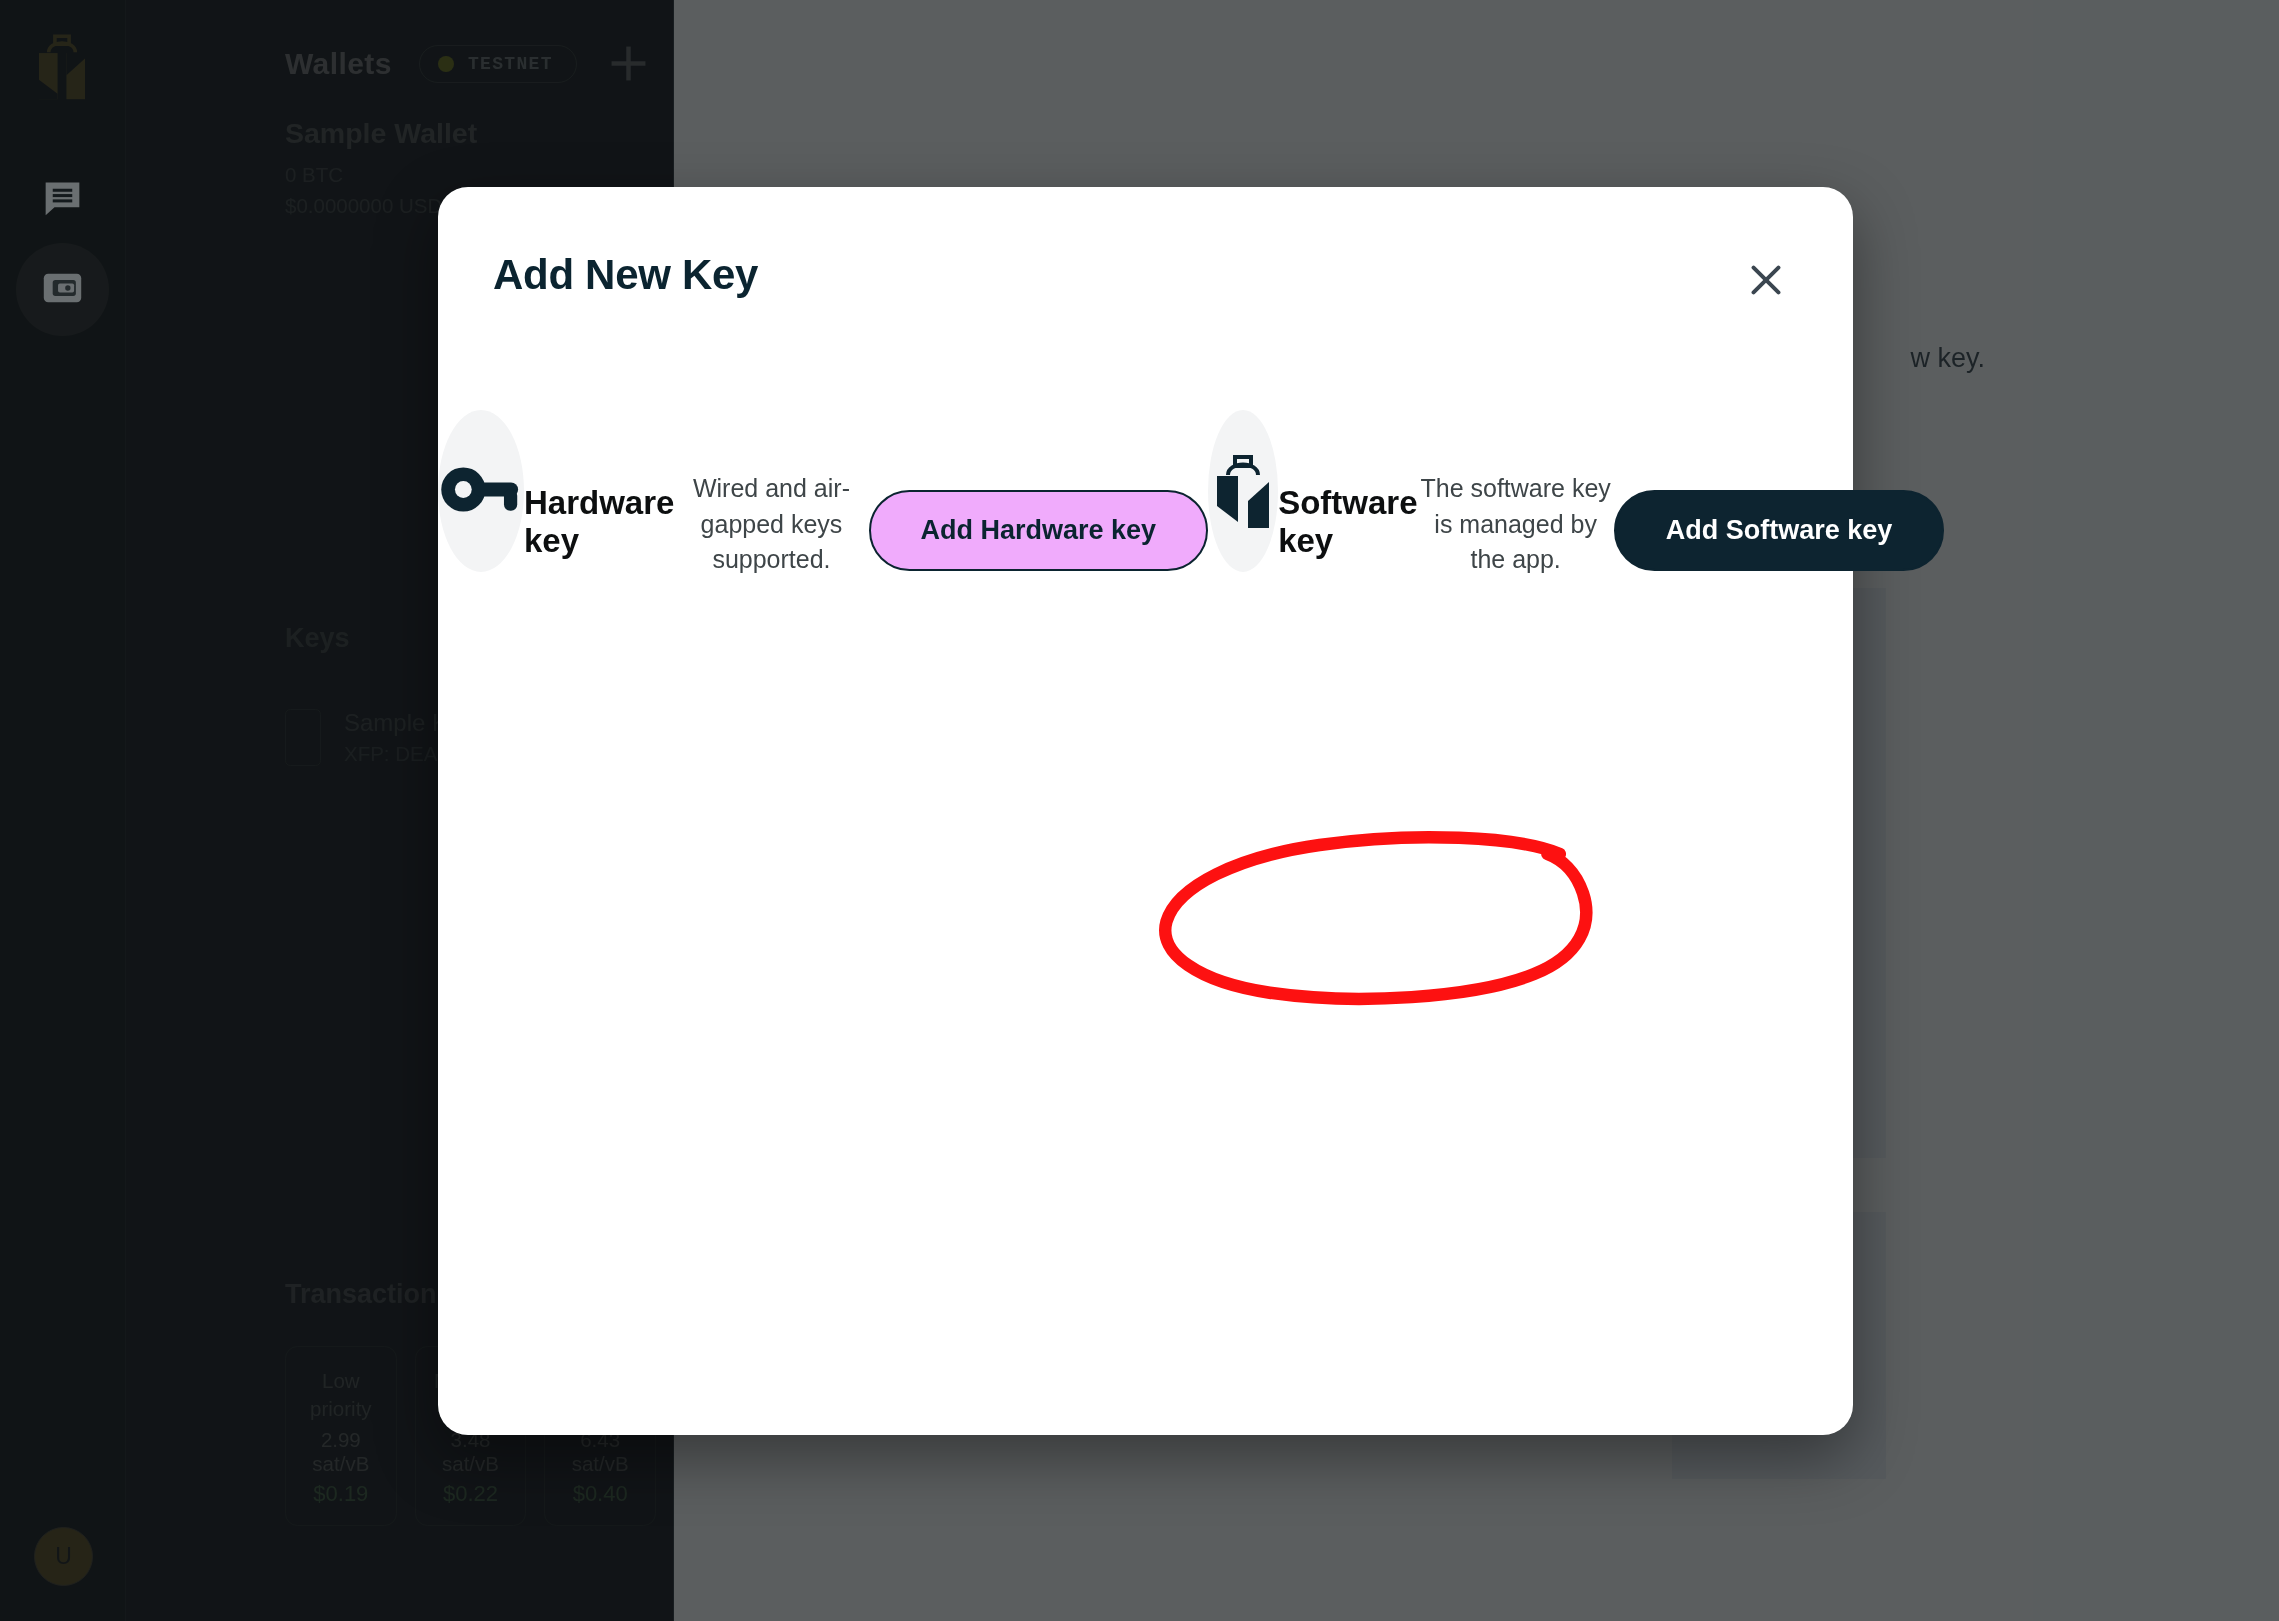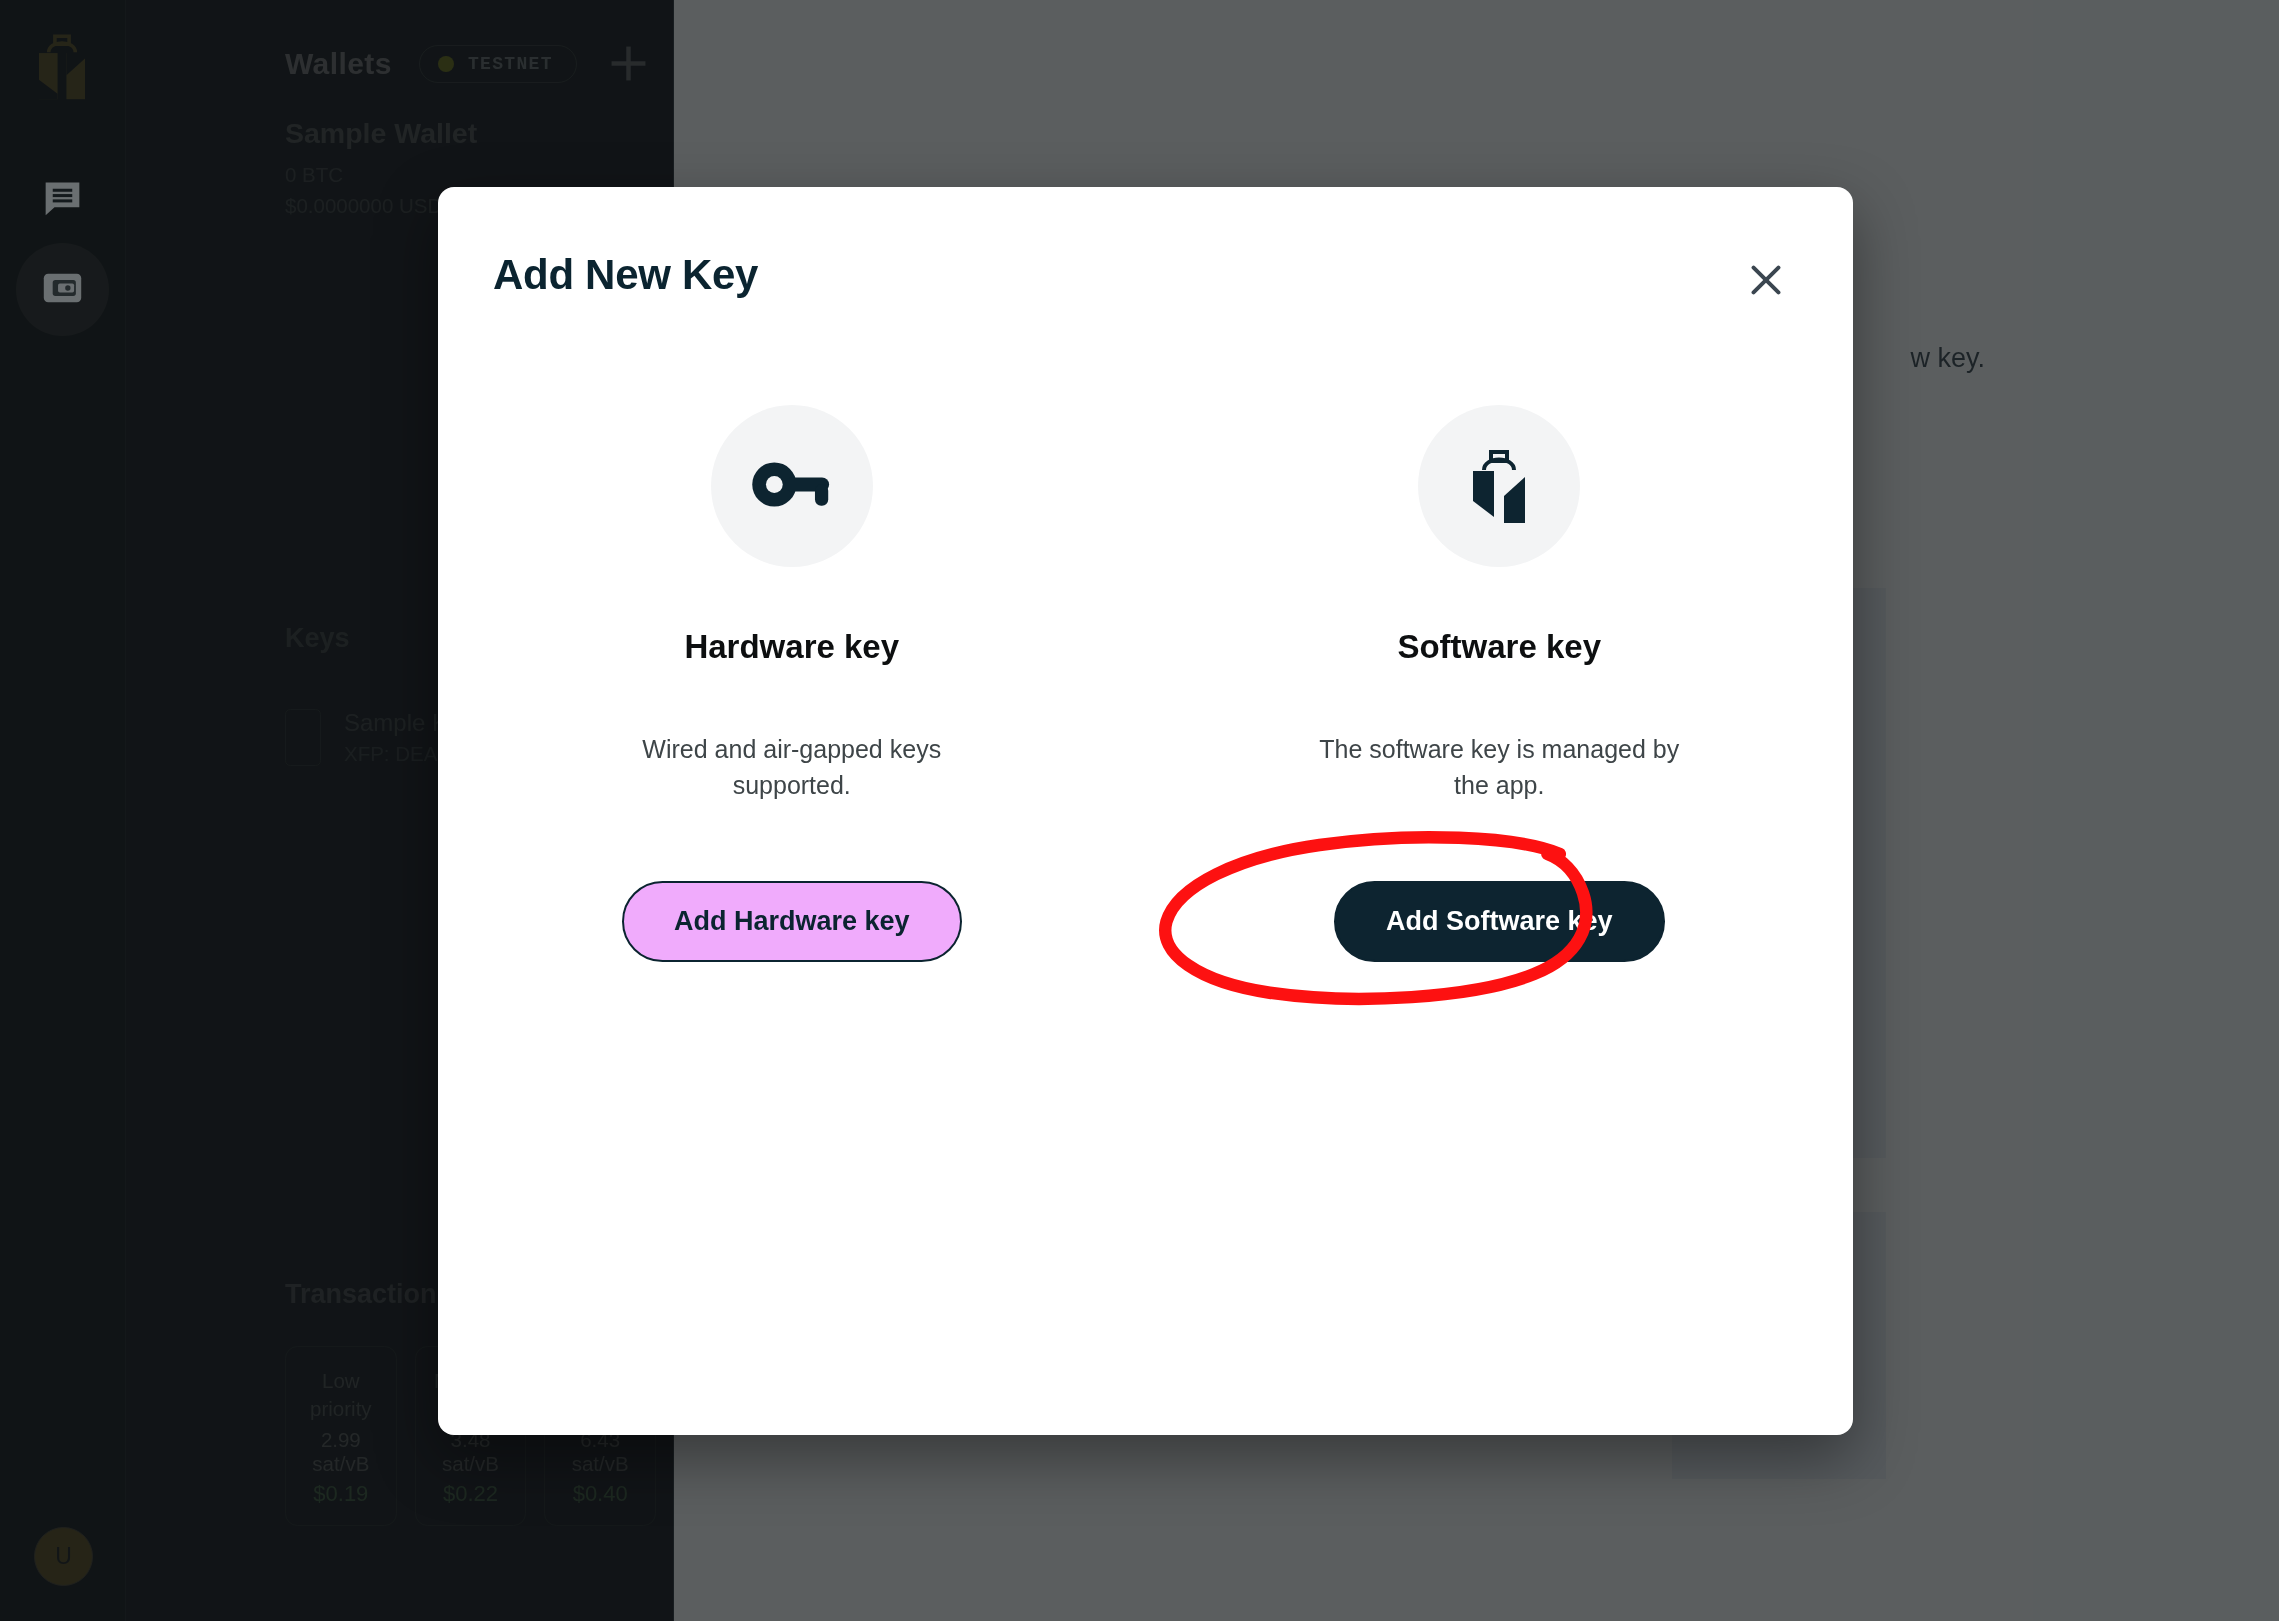--- a/index.html
+++ b/index.html
@@ -255,21 +255,21 @@
   }
 
   
   #modal {
     position: absolute;
     left: 438px;
     top: 187px;
     width: 1415px;
     height: 1248px;
     background: #ffffff;
-    border-radius: 16px;
+    border-radius: 30px;
     box-shadow: 0 23px 62px rgba(0,0,0,.40);
     z-index: 30;
   }
   #modal-title {
     position: absolute;
     left: 55px;
     top: 64px;
     font-size: 42px;
     font-weight: bold;
     color: #0b2430;
@@ -291,21 +291,21 @@
   #options-grid {
     position: absolute;
     left: 0;
     top: 218px;
     width: 100%;
     display: flex;
   }
   .option-col {
     flex: 1;
     display: flex;
-    flex-direction: column;
+    flex-direction: row;
     align-items: center;
   }
   .option-badge {
     width: 162px;
     height: 162px;
     border-radius: 50%;
     background: #f3f4f5;
     display: flex;
     align-items: center;
     justify-content: center;

